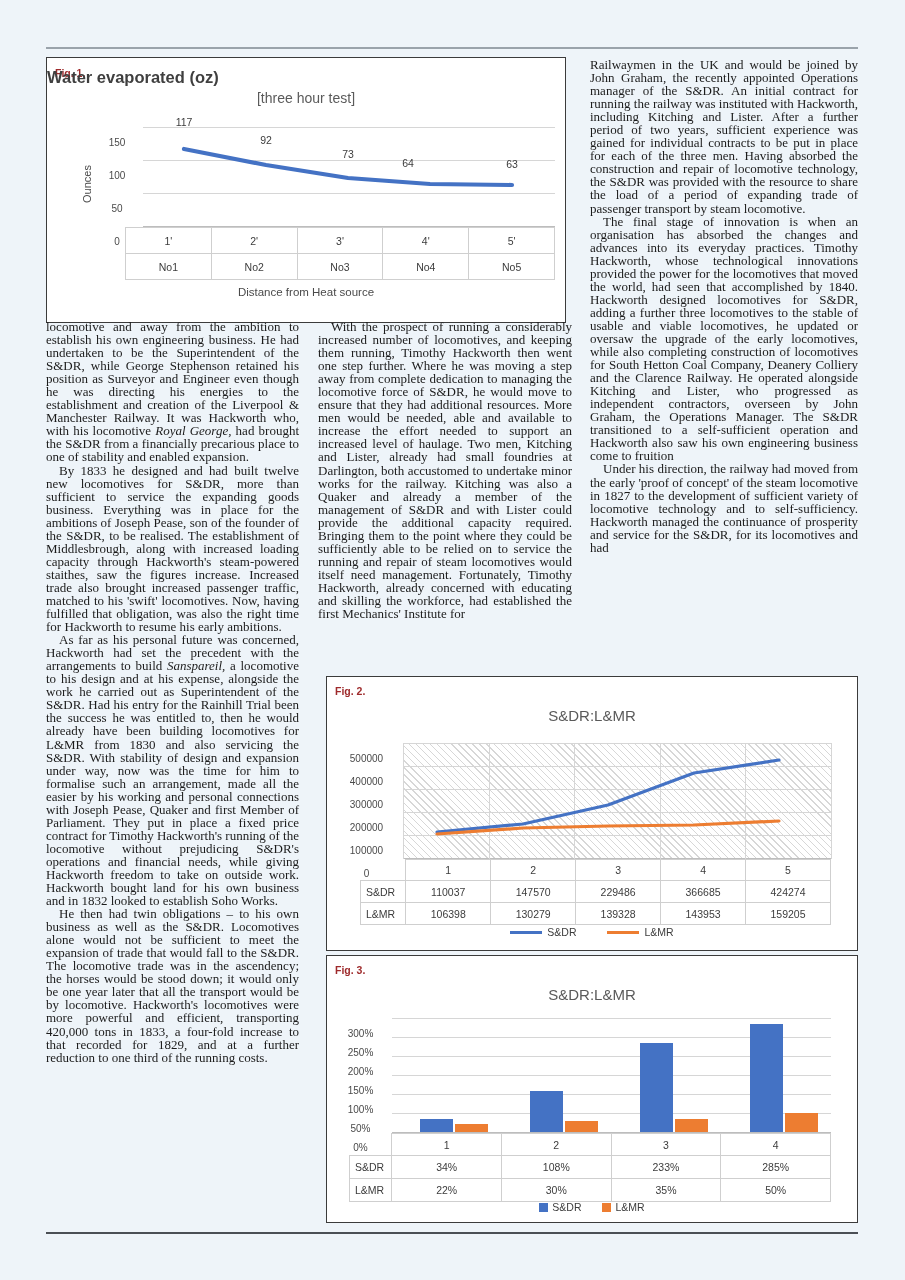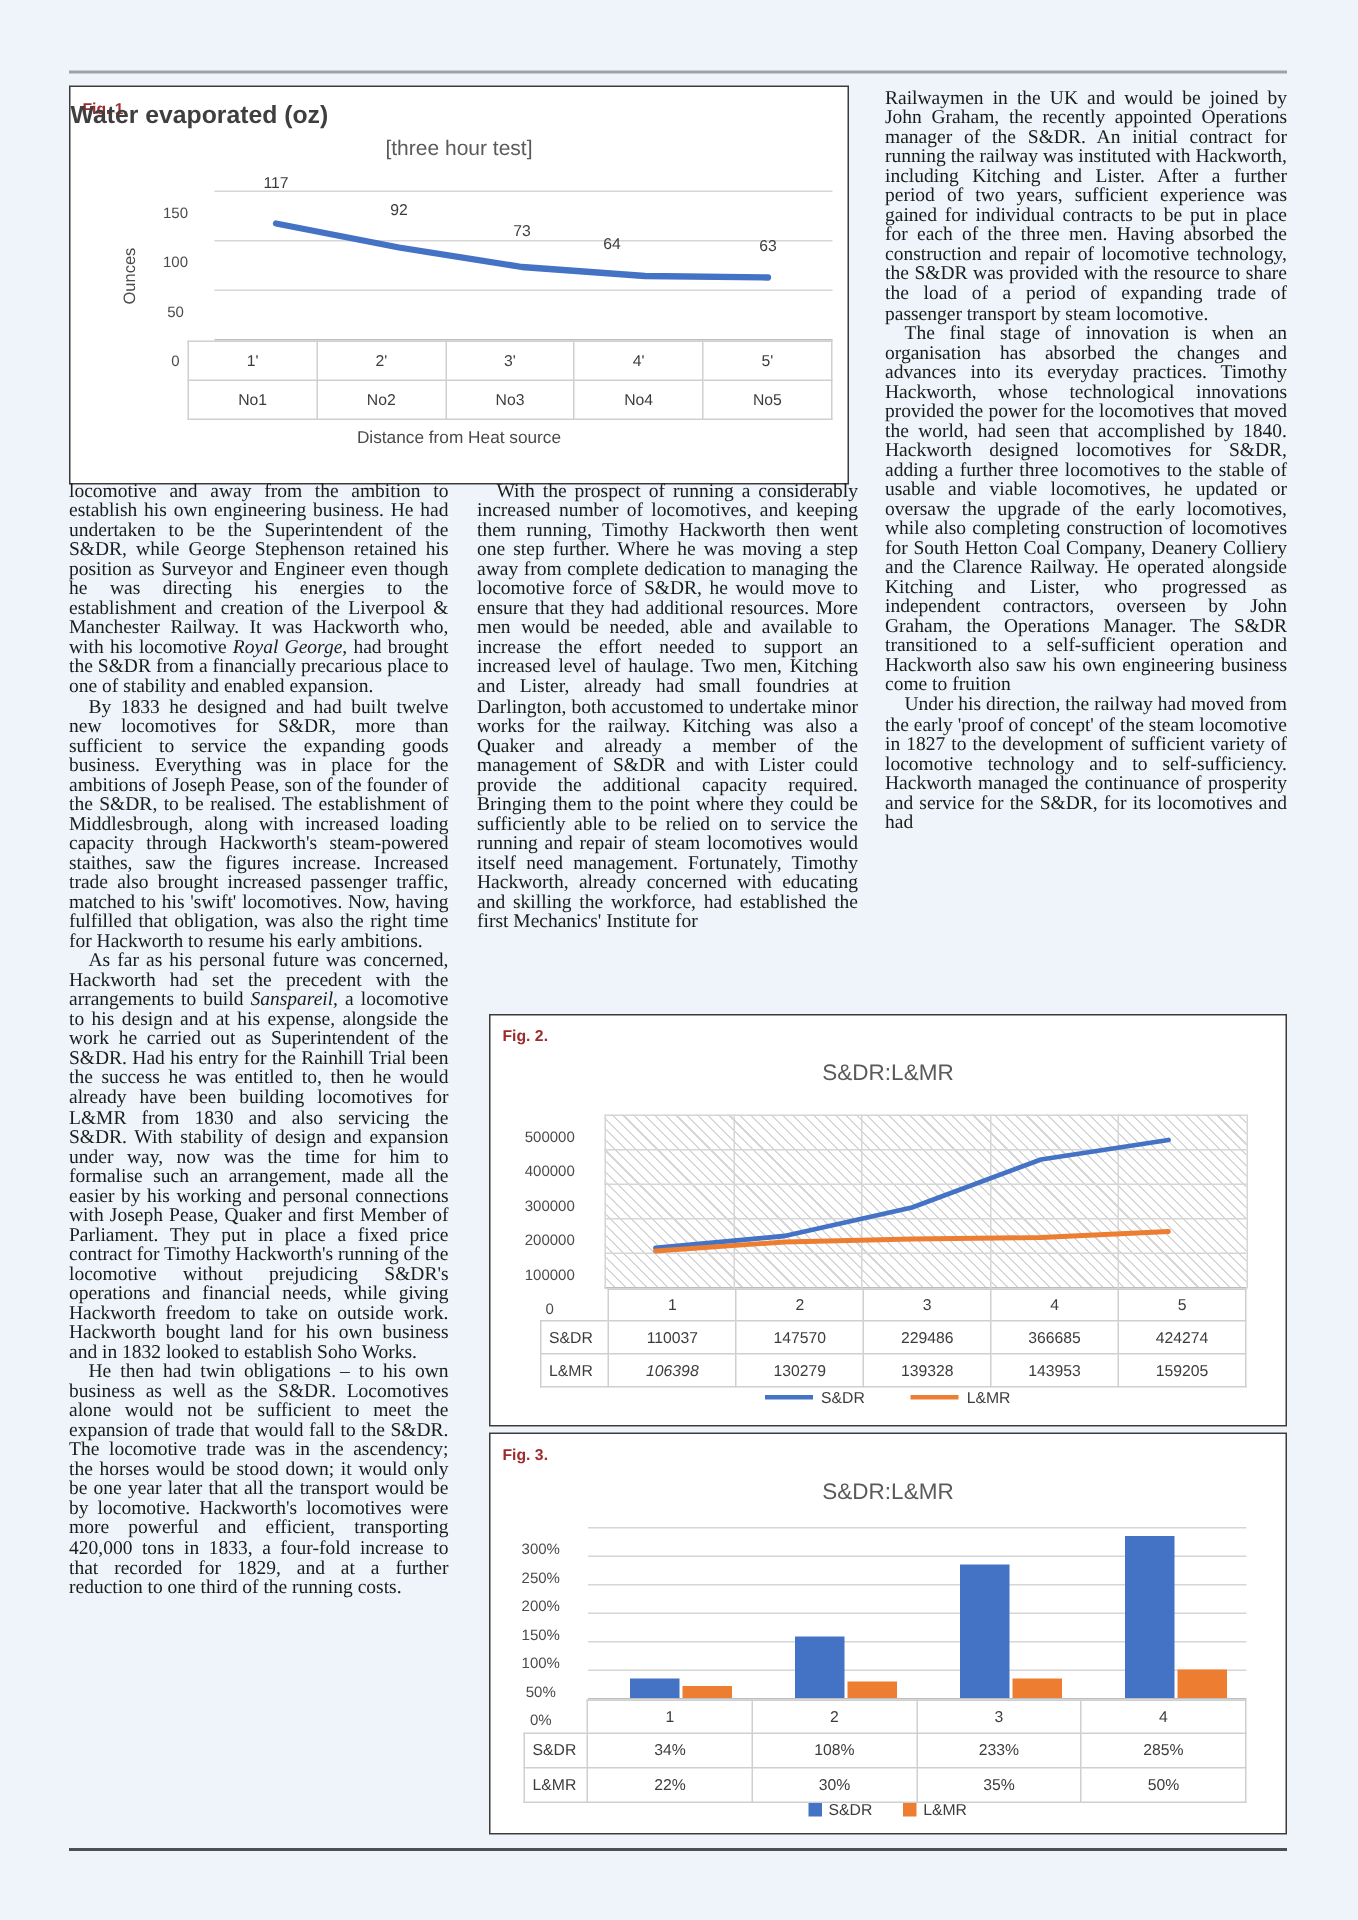--- a/index.html
+++ b/index.html
@@ -254,21 +254,21 @@
       <tr>
         <td style="height:21px;text-align:left;padding-left:5px;">S&amp;DR</td>
         <td style="height:21px;">110037</td>
         <td style="height:21px;">147570</td>
         <td style="height:21px;">229486</td>
         <td style="height:21px;">366685</td>
         <td style="height:21px;">424274</td>
       </tr>
       <tr>
         <td style="height:21px;text-align:left;padding-left:5px;">L&amp;MR</td>
-        <td style="height:21px;font-style:italic;">106398</td>
+        <td style="height:21px;">106398</td>
         <td style="height:21px;">130279</td>
         <td style="height:21px;">139328</td>
         <td style="height:21px;">143953</td>
         <td style="height:21px;">159205</td>
       </tr>
     </tbody>
       </table>
 
     <div class="legend" style="top:249px;">
       <span class="li"><span class="ln" style="background:#4472C4;"></span><span>S&amp;DR</span></span>

